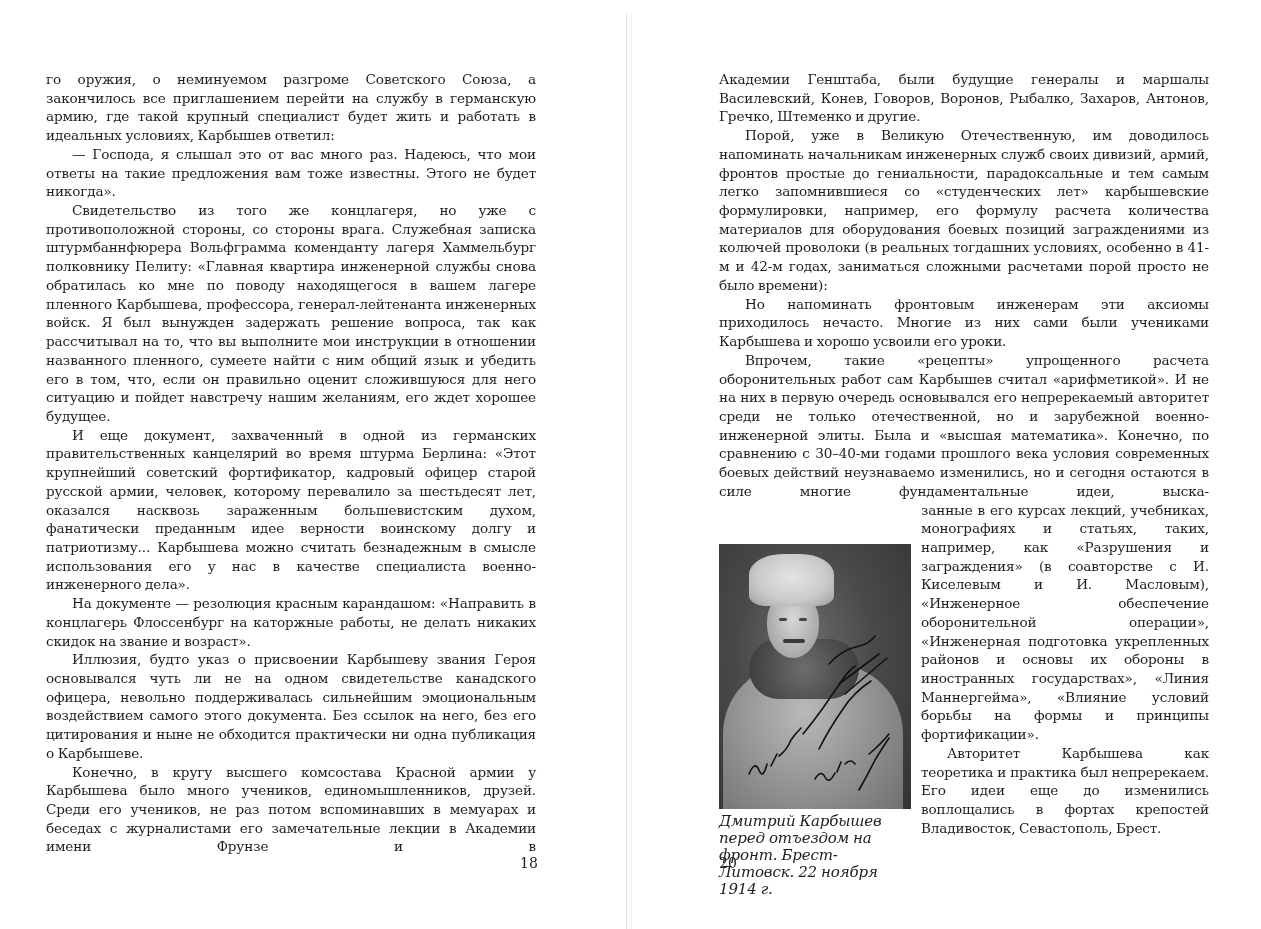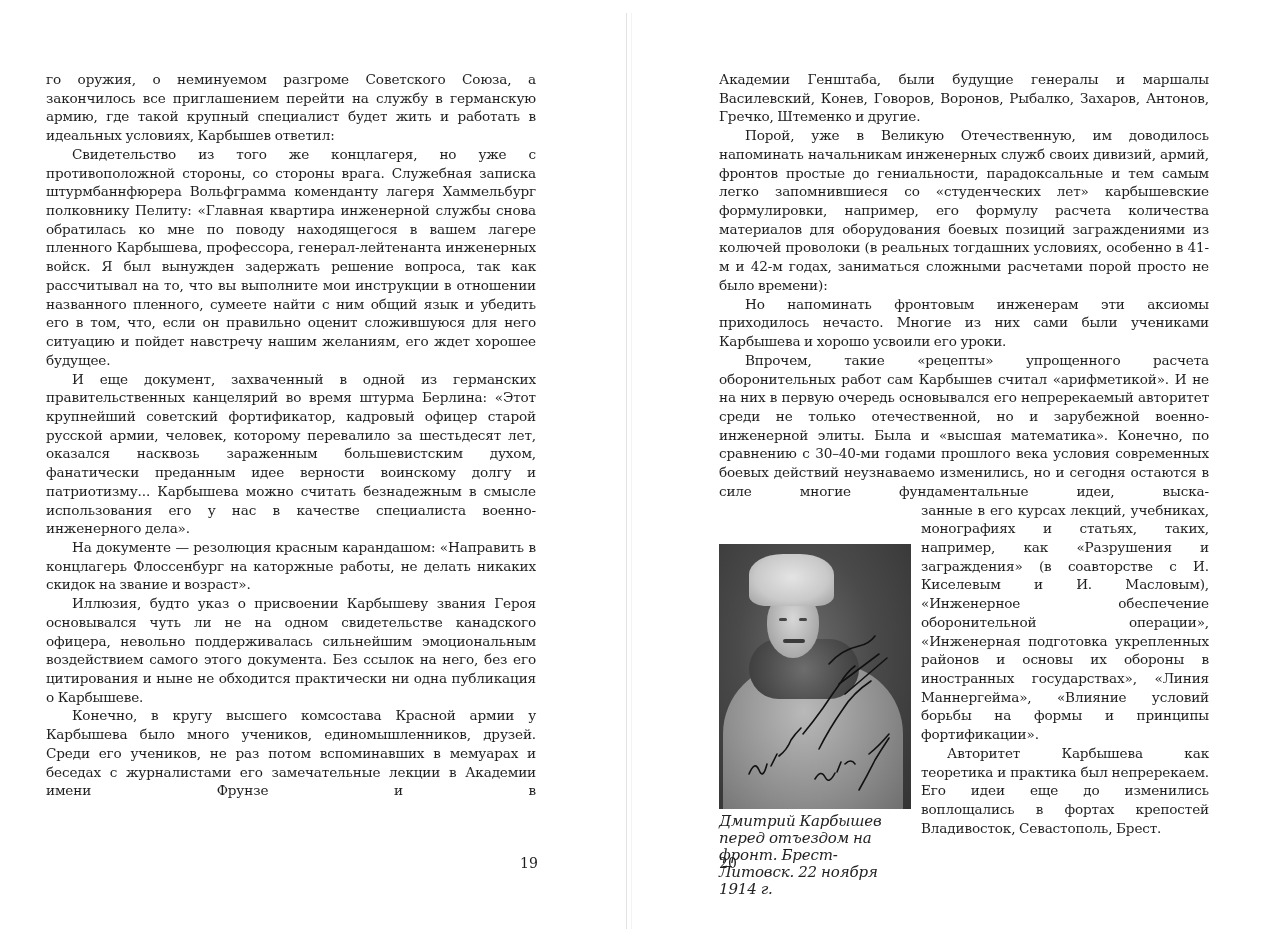--- a/index.html
+++ b/index.html
@@ -61,27 +61,28 @@
 </style>
 </head>
 <body>
 
 <div class="spread">
   <div class="gutter-line"></div>
   <div class="gutter-line2"></div>
 
   <div class="page left text">
     <p class="noindent">го оружия, о неминуемом разгроме Советского Союза, а закончилось все приглашением перейти на службу в германскую армию, где такой крупный специалист будет жить и работать в идеальных условиях, Карбышев ответил:</p>
+    <p>— Господа, я слышал это от вас много раз. Надеюсь, что мои ответы на такие предложения вам тоже известны. Этого не будет никогда».</p>
     <p>Свидетельство из того же концлагеря, но уже с противоположной стороны, со стороны врага. Служебная записка штурмбаннфюрера Вольфграмма коменданту лагеря Хаммельбург полковнику Пелиту: «Главная квартира инженерной службы снова обратилась ко мне по поводу находящегося в вашем лагере пленного Карбышева, профессора, генерал-лейтенанта инженерных войск. Я был вынужден задержать решение вопроса, так как рассчитывал на то, что вы выполните мои инструкции в отношении названного пленного, сумеете найти с ним общий язык и убедить его в том, что, если он правильно оценит сложившуюся для него ситуацию и пойдет навстречу нашим желаниям, его ждет хорошее будущее.</p>
     <p>И еще документ, захваченный в одной из германских правительственных канцелярий во время штурма Берлина: «Этот крупнейший советский фортификатор, кадровый офицер старой русской армии, человек, которому перевалило за шестьдесят лет, оказался насквозь зараженным большевистским духом, фанатически преданным идее верности воинскому долгу и патриотизму... Карбышева можно считать безнадежным в смысле использования его у нас в качестве специалиста военно-инженерного дела».</p>
     <p>На документе — резолюция красным карандашом: «Направить в концлагерь Флоссенбург на каторжные работы, не делать никаких скидок на звание и возраст».</p>
     <p>Иллюзия, будто указ о присвоении Карбышеву звания Героя основывался чуть ли не на одном свидетельстве канадского офицера, невольно поддерживалась сильнейшим эмоциональным воздействием самого этого документа. Без ссылок на него, без его цитирования и ныне не обходится практически ни одна публикация о Карбышеве.</p>
     <p style="text-align-last: justify;">Конечно, в кругу высшего комсостава Красной армии у Карбышева было много учеников, единомышленников, друзей. Среди его учеников, не раз потом вспоминавших в мемуарах и беседах с журналистами его замечательные лекции в Академии имени Фрунзе и в</p>
   </div>
-  <div class="page-number pn-left">19</div>
+  <div class="page-number pn-left">18</div>
 
   <div class="page right text">
     <p class="noindent">Академии Генштаба, были будущие генералы и маршалы Василевский, Конев, Говоров, Воронов, Рыбалко, Захаров, Антонов, Гречко, Штеменко и другие.</p>
     <p>Порой, уже в Великую Отечественную, им доводилось напоминать начальникам инженерных служб своих дивизий, армий, фронтов простые до гениальности, парадоксальные и тем самым легко запомнившиеся со «студенческих лет» карбышевские формулировки, например, его формулу расчета количества материалов для оборудования боевых позиций заграждениями из колючей проволоки (в реальных тогдашних условиях, особенно в 41-м и 42-м годах, заниматься сложными расчетами порой просто не было времени):</p>
     <p>Но напоминать фронтовым инженерам эти аксиомы приходилось нечасто. Многие из них сами были учениками Карбышева и хорошо усвоили его уроки.</p>
     <p style="text-align-last: justify;">Впрочем, такие «рецепты» упрощенного расчета оборонительных работ сам Карбышев считал «арифметикой». И не на них в первую очередь основывался его непререкаемый авторитет среди не только отечественной, но и зарубежной военно-инженерной элиты. Была и «высшая математика». Конечно, по сравнению с 30–40-ми годами прошлого века условия современных боевых действий неузнаваемо изменились, но и сегодня остаются в силе многие фундаментальные идеи, выска-</p>
 
     <div class="figure">
       <div class="photo">
         <div class="coat"></div>

